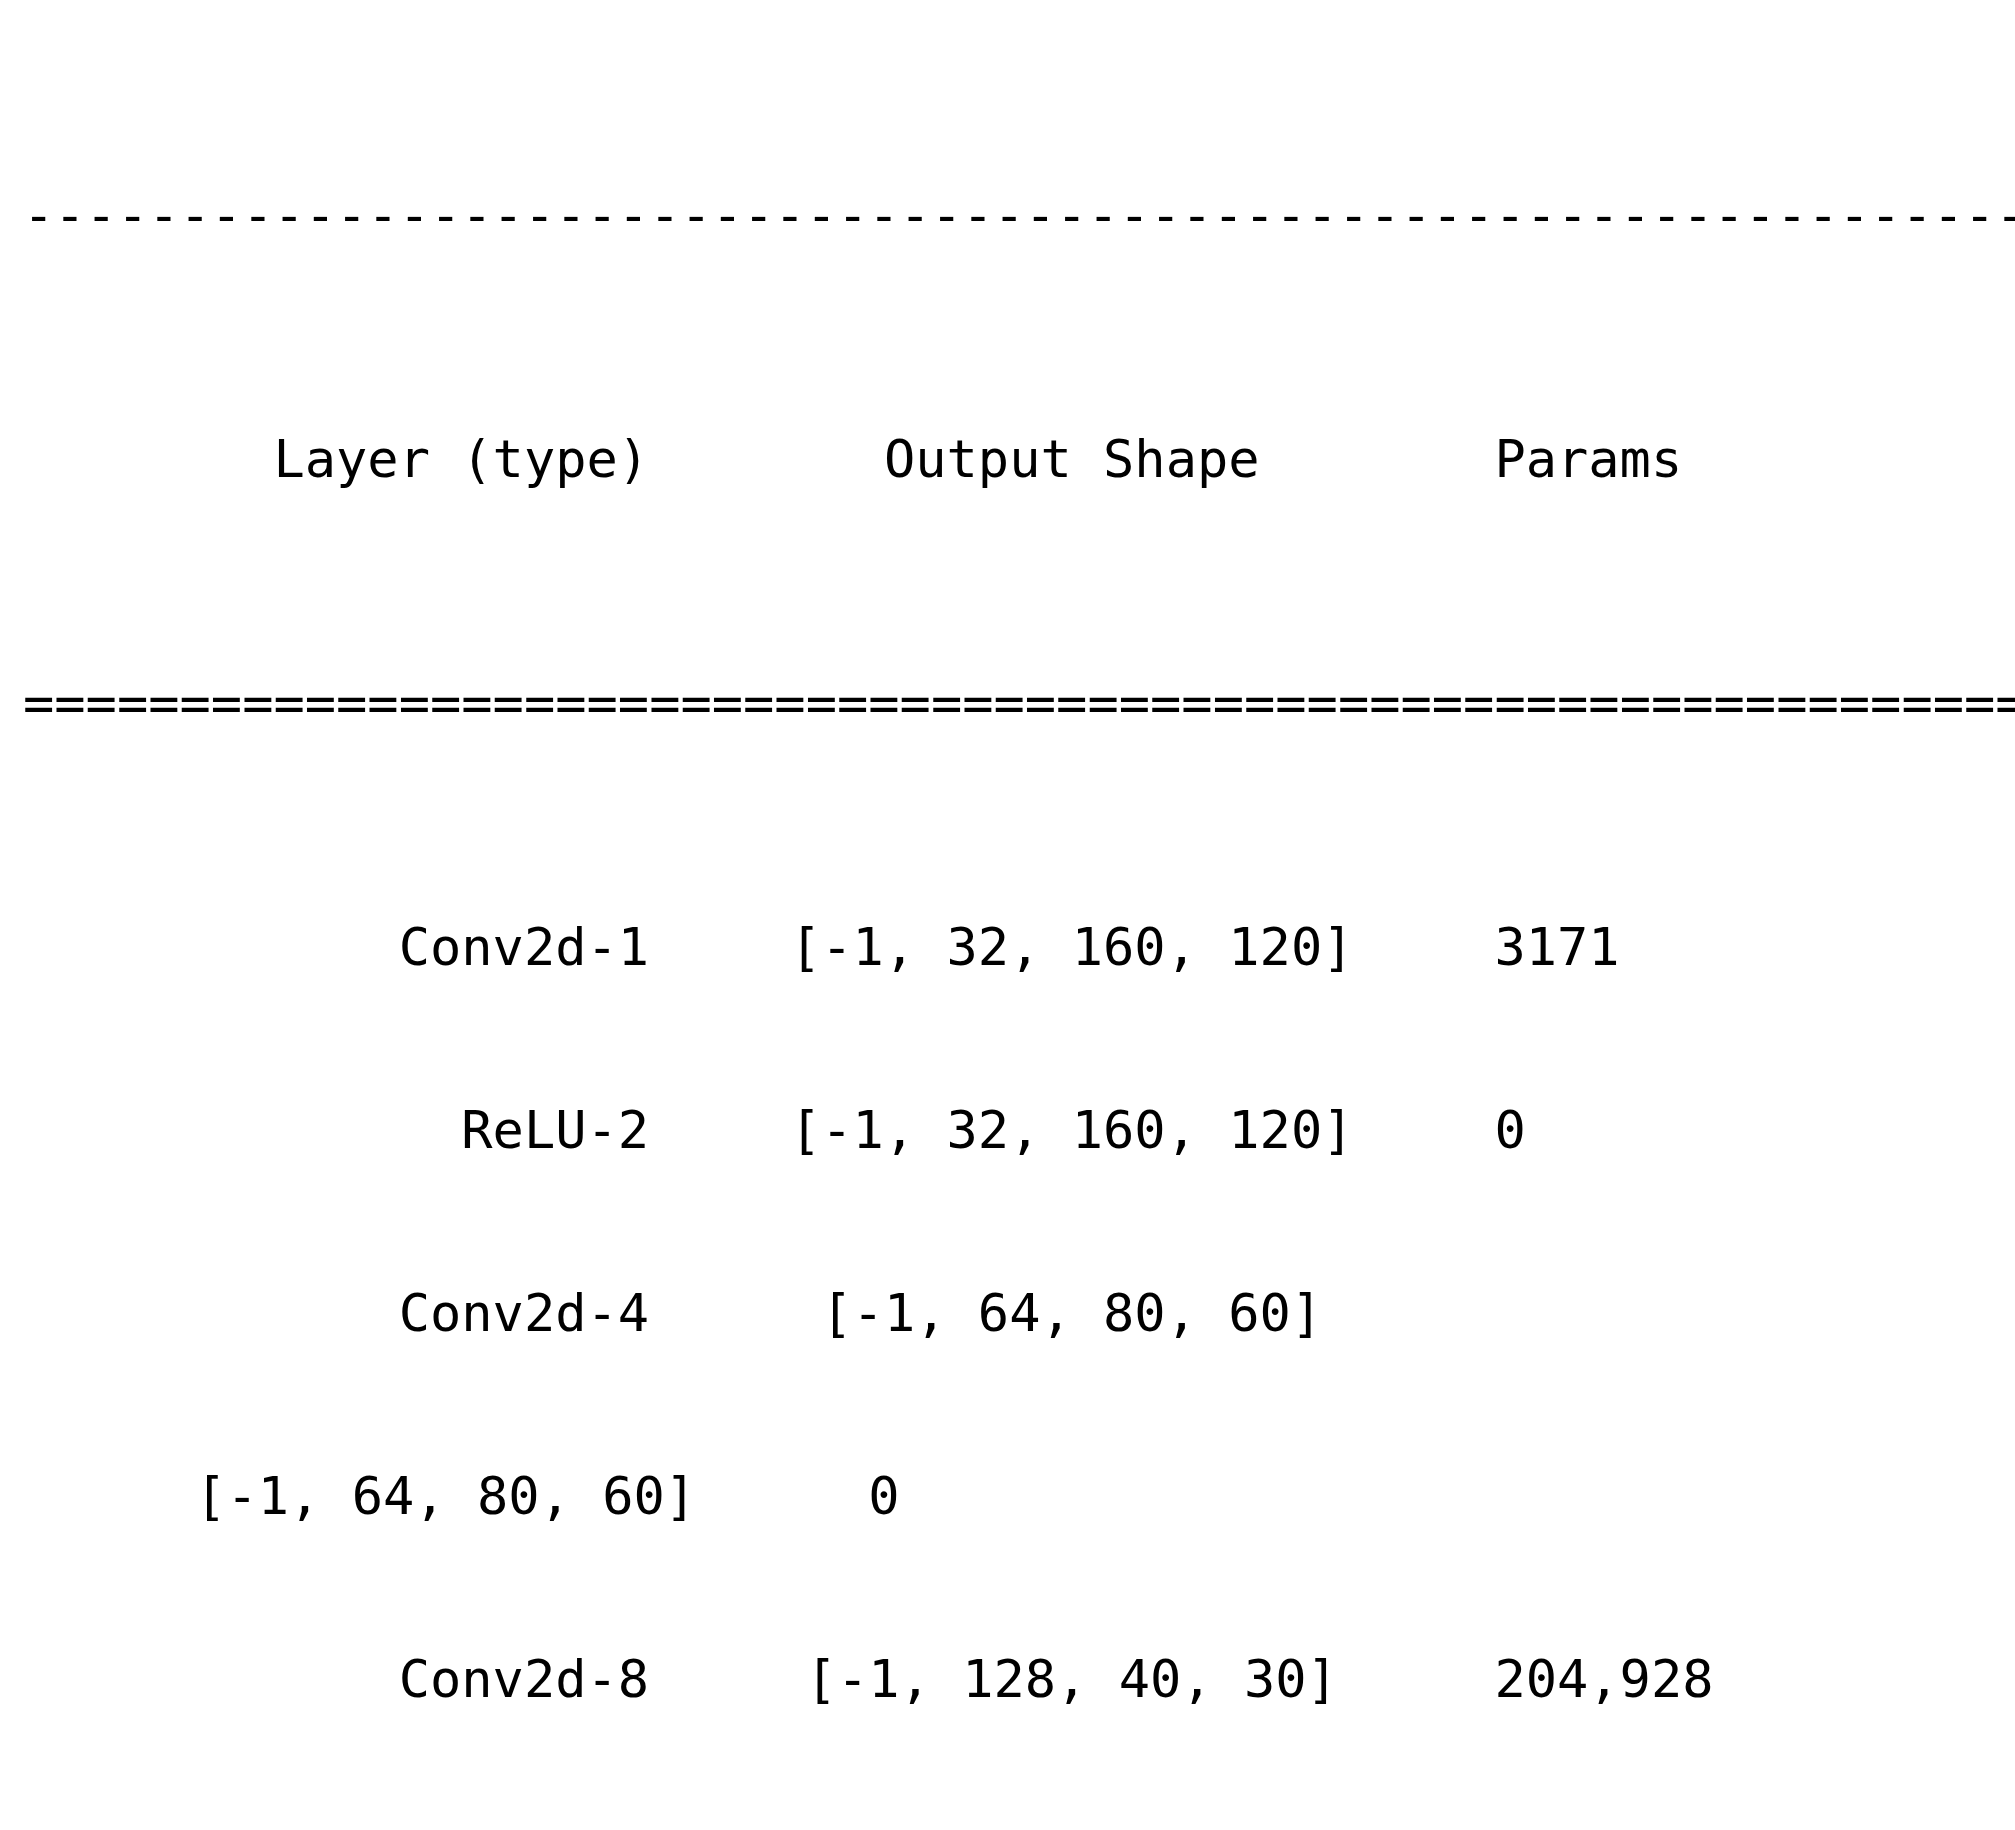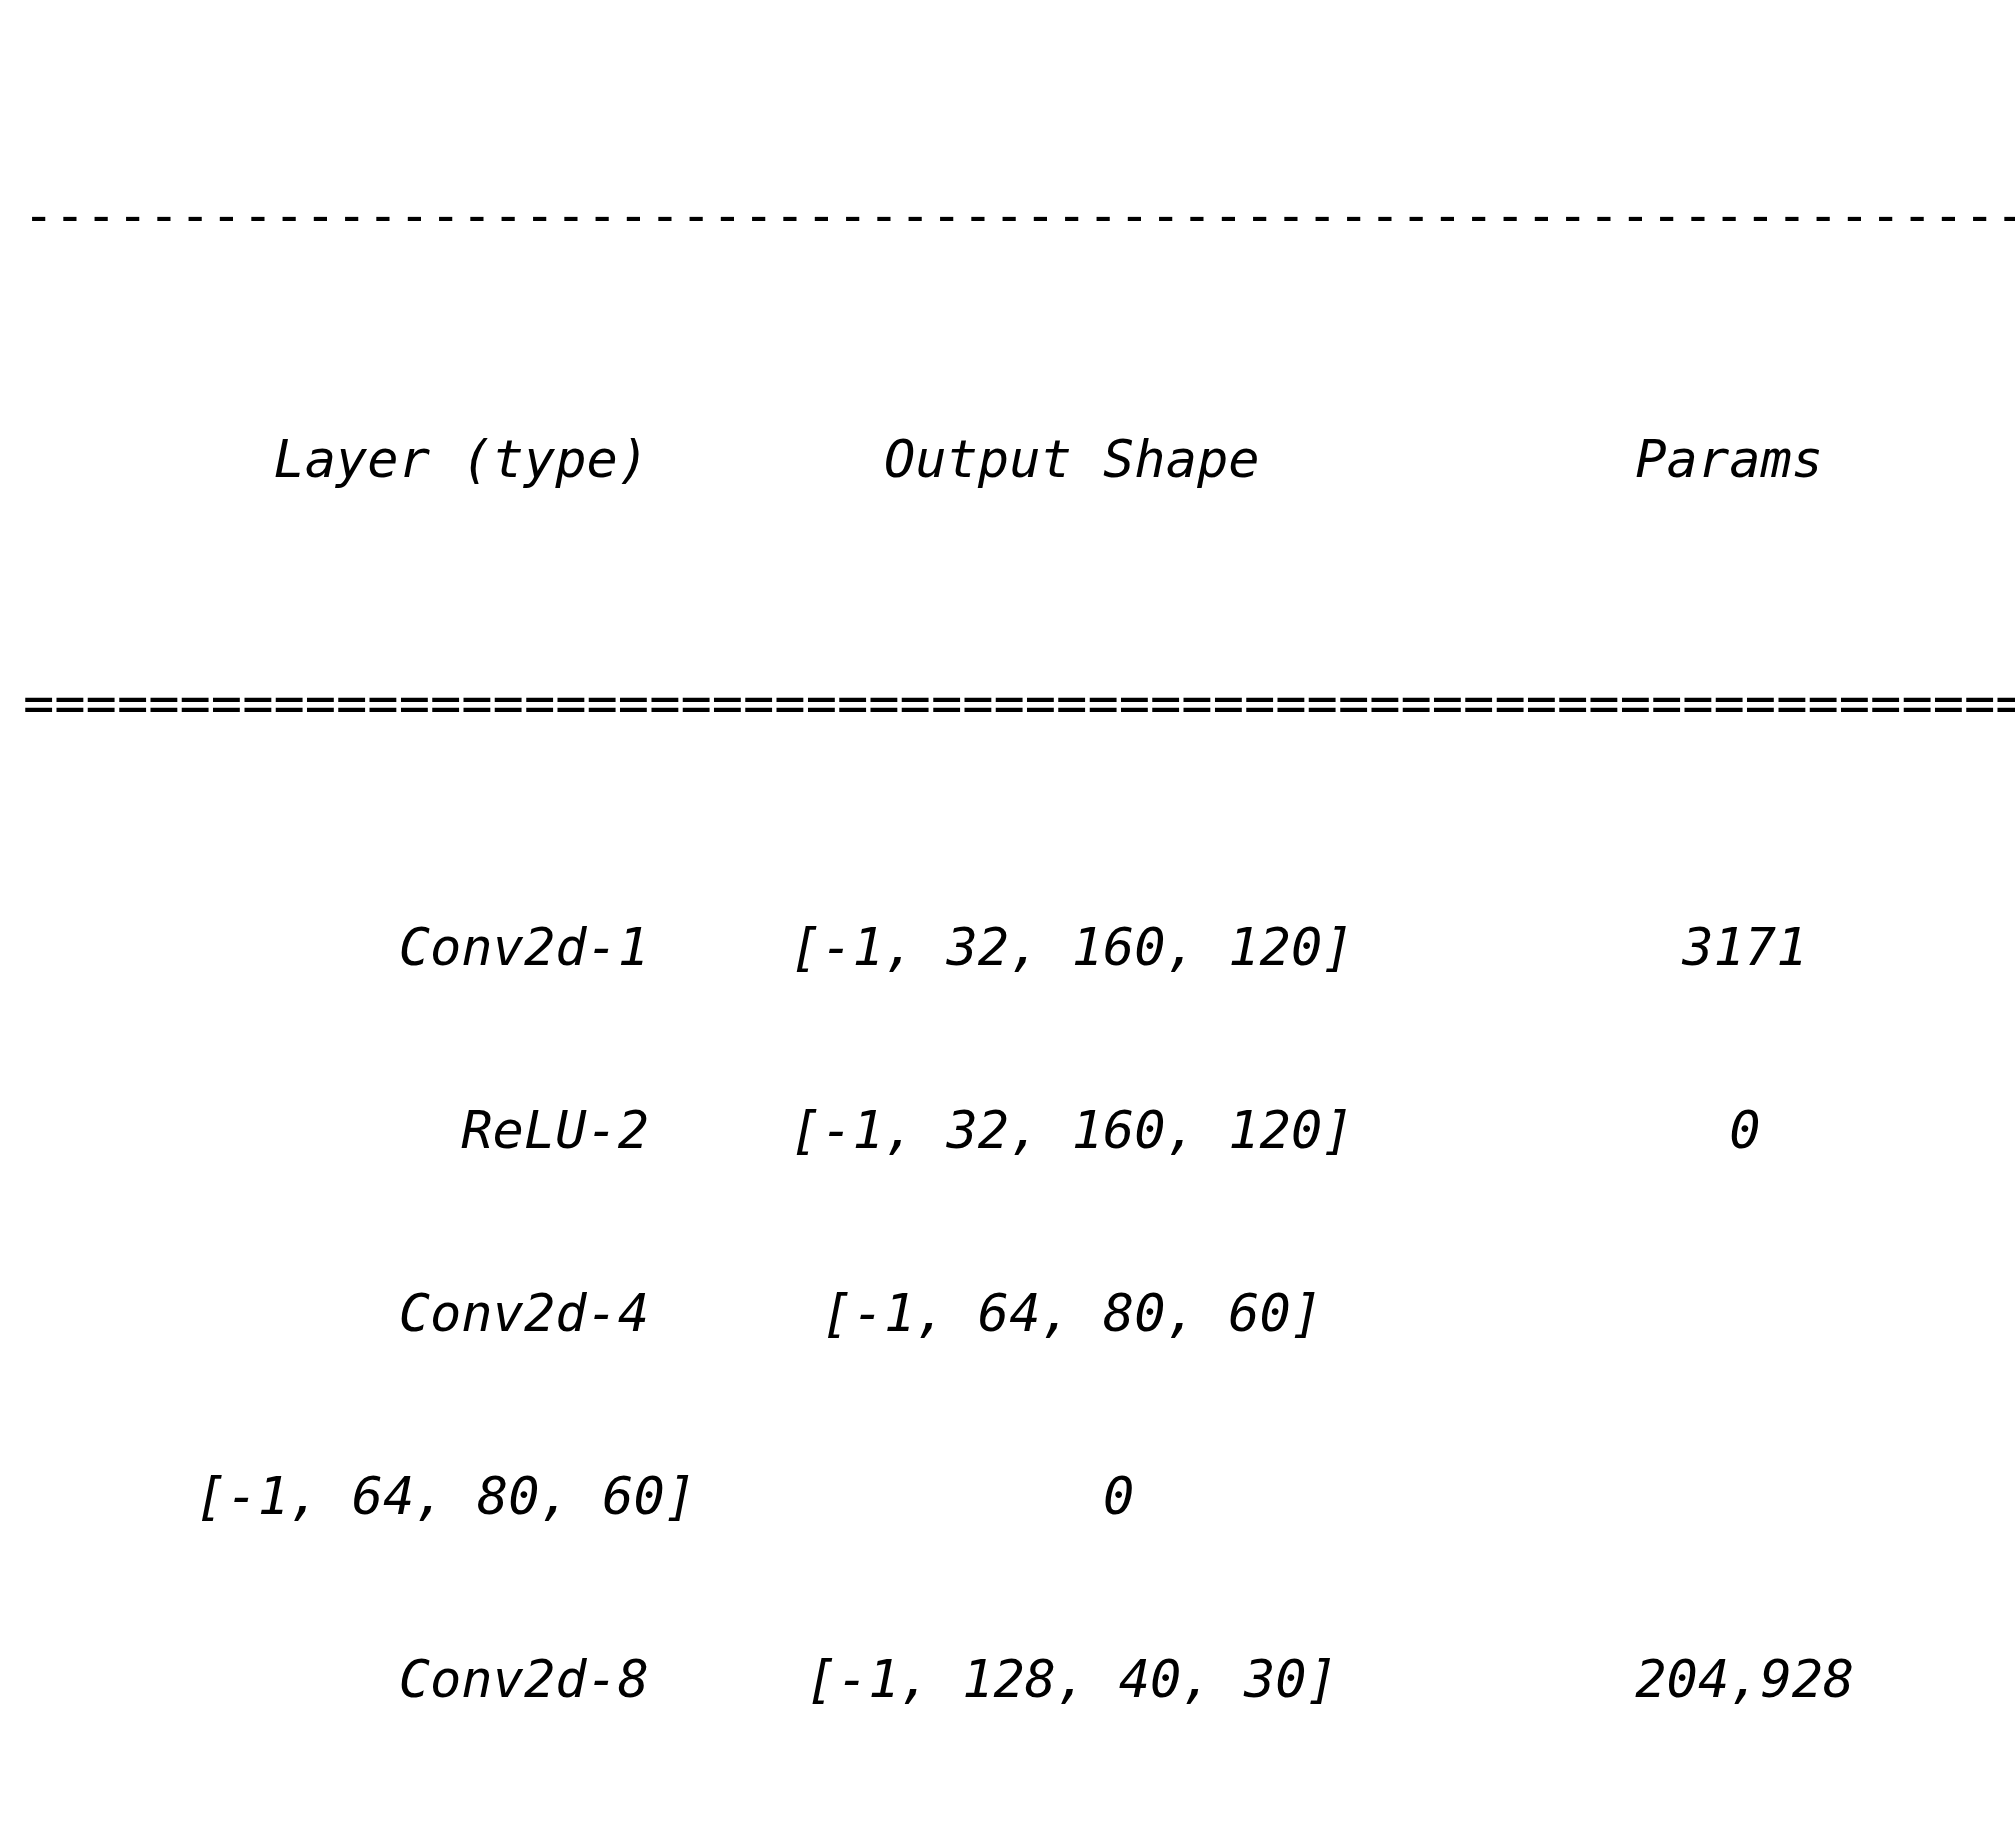--- a/index.html
+++ b/index.html
@@ -14,24 +14,24 @@
     padding: 1.7px 0 0 23px;
     font-family: "DejaVu Sans Mono", "Liberation Mono", monospace;
     font-size: 52px;
     line-height: 61px;
     font-weight: 500;
     color: #000000;
     white-space: pre;
     overflow: hidden;
   }
   .line { display: block; }
-  .row { display: flex; font-style: italic; }
+  .row { display: flex; }
   .col-layer  { display: inline-block; width: 20ch; text-align: right; }
   .col-shape  { display: inline-block; width: 27ch; text-align: center; }
-  .col-params { display: inline-block; width: 16ch; text-align: center; }
+  .col-params { display: inline-block; width: 16ch; text-align: left; }
   .header-row .col-params { width: 15ch; padding-right: 1ch; }
 </style>
 </head>
 <body>
 
 <div class="console">
 
   <span class="line">----------------------------------------------------------------</span>
 
   <span class="line row header-row"><span class="col-layer">Layer (type)</span><span class="col-shape">Output Shape</span><span class="col-params">Params</span></span>

